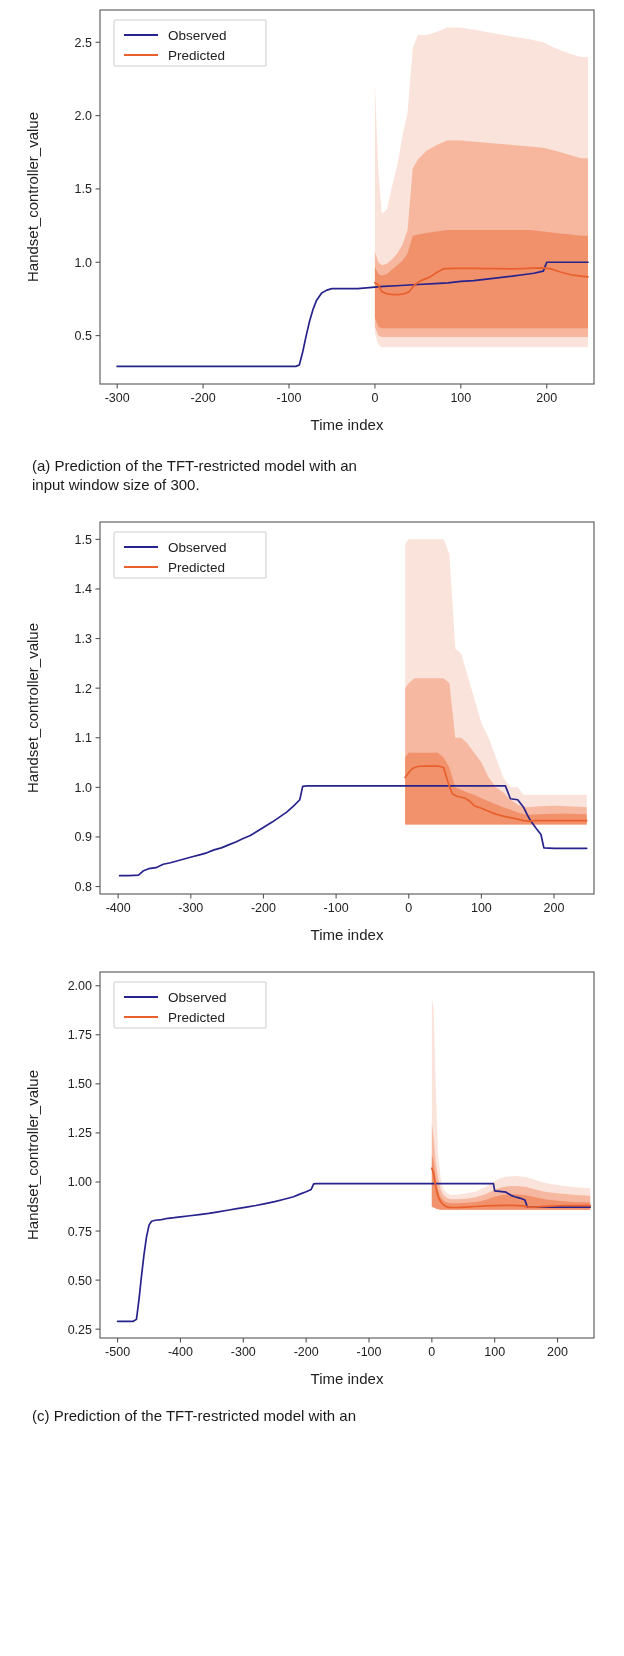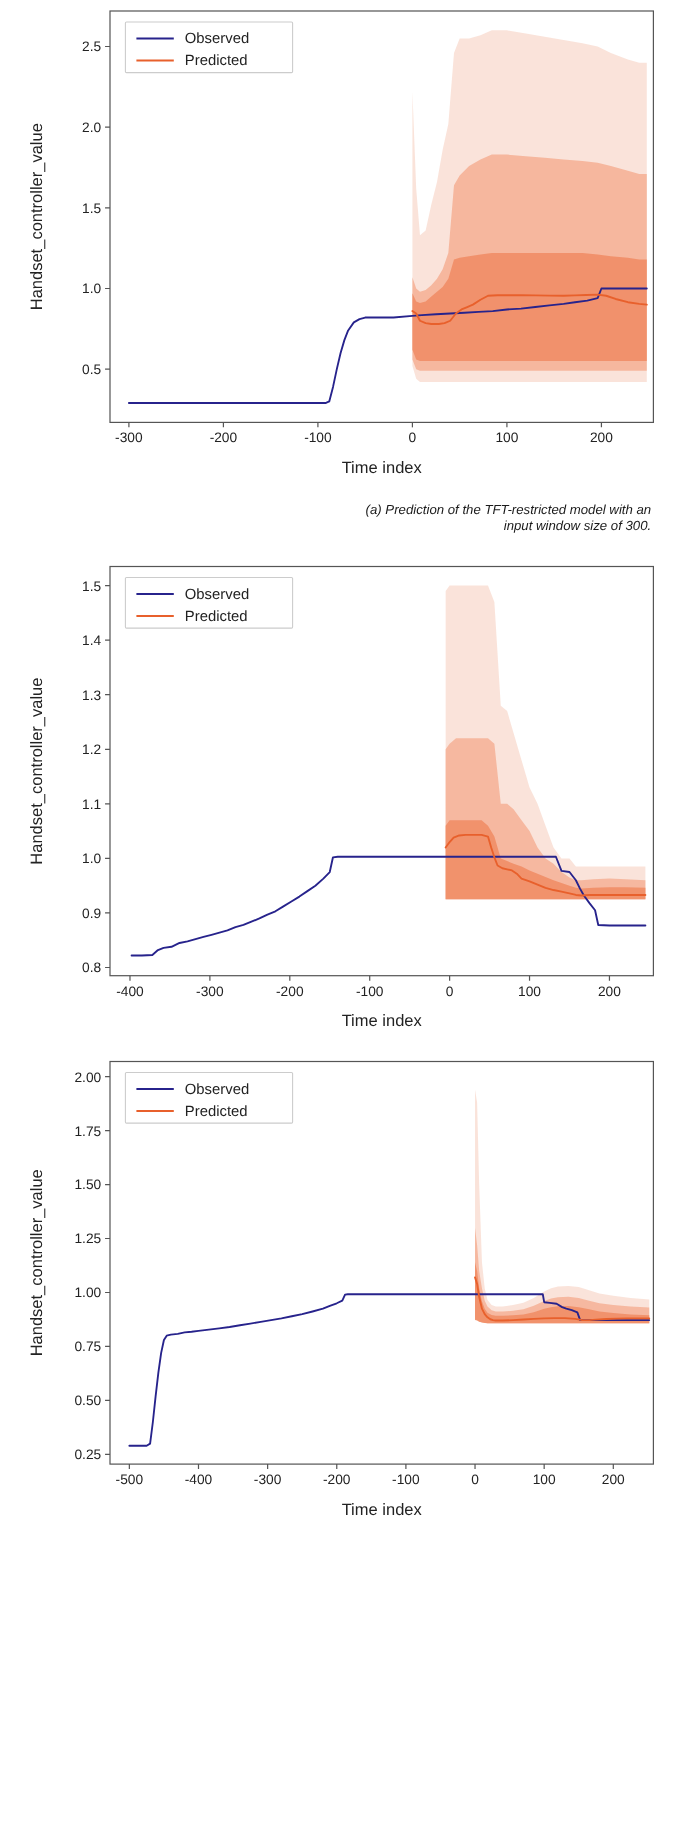--- a/index.html
+++ b/index.html
@@ -21,27 +21,26 @@
     flex-direction:column;
     align-items:center;
   }
   .plot-wrap{
     width:624px;
     display:flex;
     justify-content:center;
   }
   .caption{
     width:560px;
-    text-align:right;
-    font-size:12px;
+    text-align:left;
+    font-size:15px;
     line-height:1.28;
     color:#1a1a1a;
     margin:6px 0 14px 0;
     font-family:"Liberation Sans", sans-serif;
-    font-style:italic;
   }
   .caption-line{display:block;}
   svg{display:block;}
   text{font-family:"Liberation Sans", sans-serif; fill:#222222;}
   .tick-label{font-size:12.5px;}
   .axis-title{font-size:15px;}
   .legend-label{font-size:13.5px;}
   .spine{fill:none;stroke:#555555;stroke-width:1.1;}
   .tickmark{stroke:#555555;stroke-width:1.1;}
   .legend-box{fill:#ffffff;fill-opacity:0.88;stroke:#cccccc;stroke-width:1;}
@@ -221,16 +220,17 @@
           <g>
             <rect x="102" y="22" width="152" height="46" rx="1" class="legend-box"></rect>
             <line x1="112" y1="37" x2="146" y2="37" stroke="#27238c" stroke-width="2"></line>
             <text x="156" y="41.5" class="legend-label">Observed</text>
             <line x1="112" y1="57" x2="146" y2="57" stroke="#e8602c" stroke-width="2"></line>
             <text x="156" y="61.5" class="legend-label">Predicted</text>
           </g>
         </svg>
     </div>
     <div class="caption">
+      <span class="caption-line">(c) Prediction of the TFT-restricted model with an</span>
     </div>
   </div>
 
 </div>
 
 </body></html>

